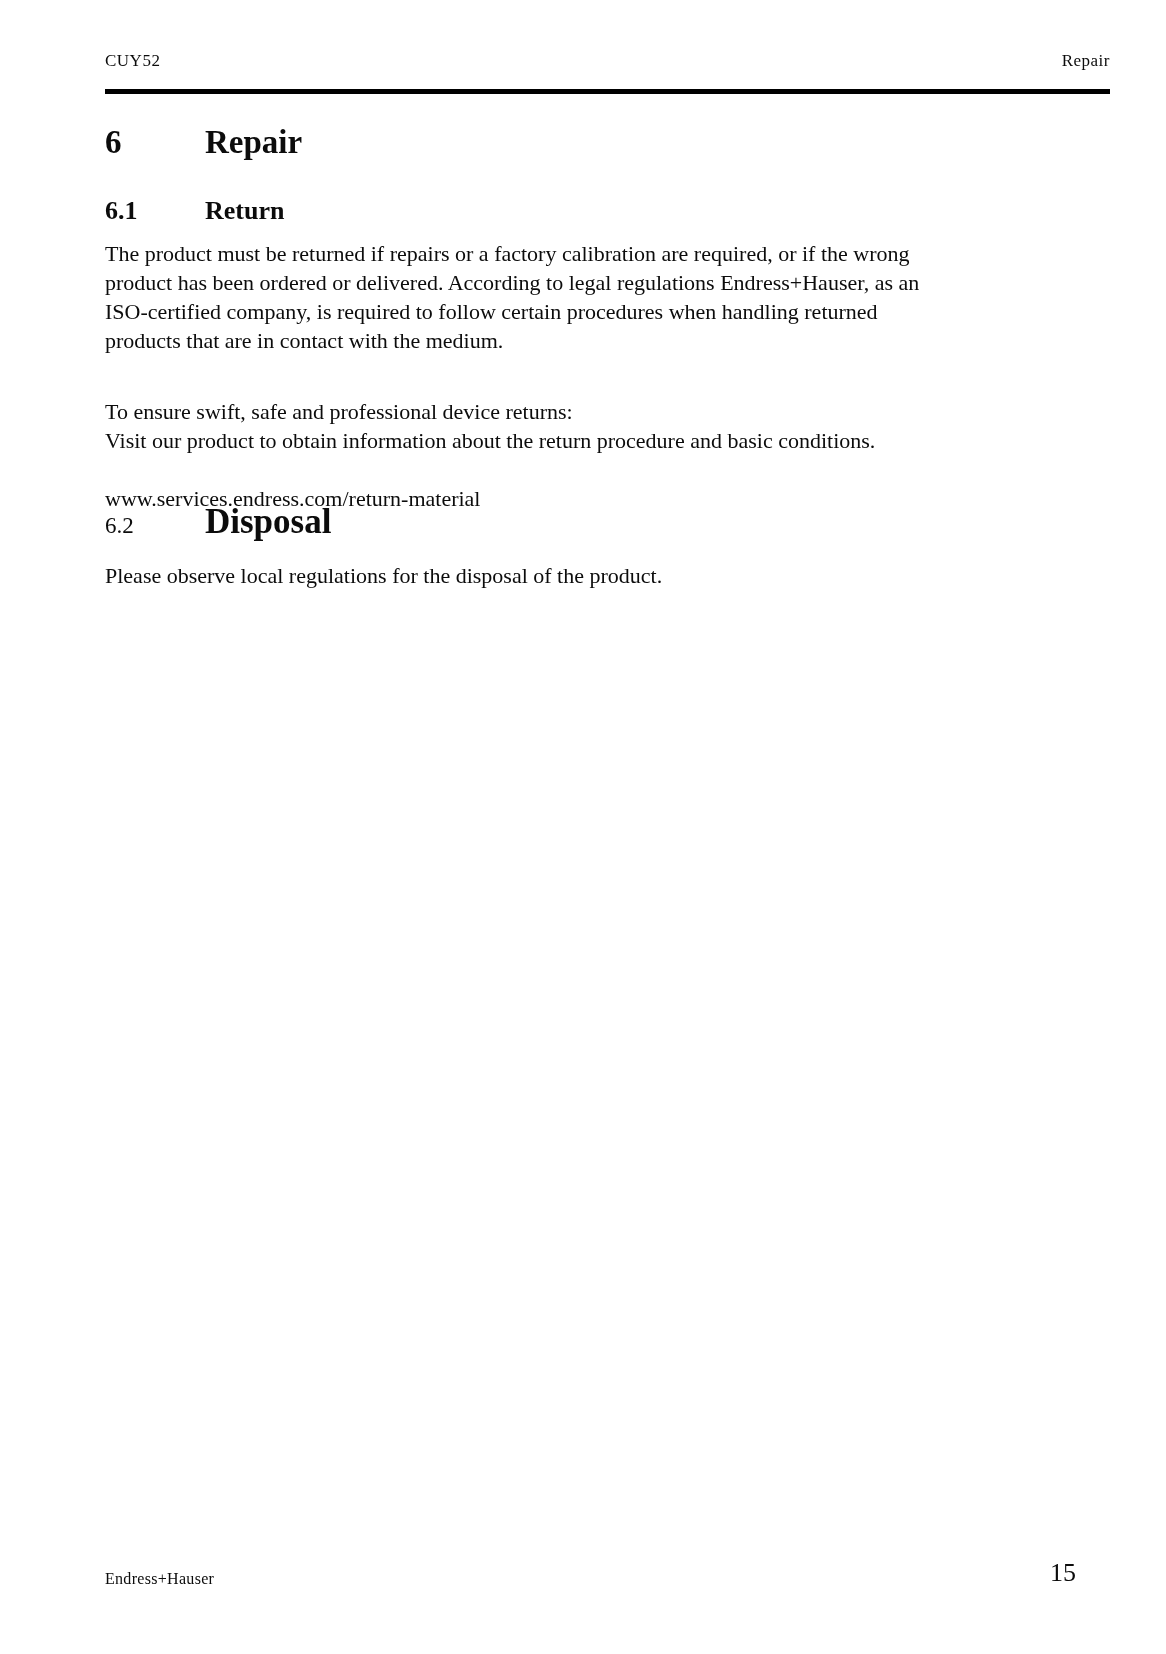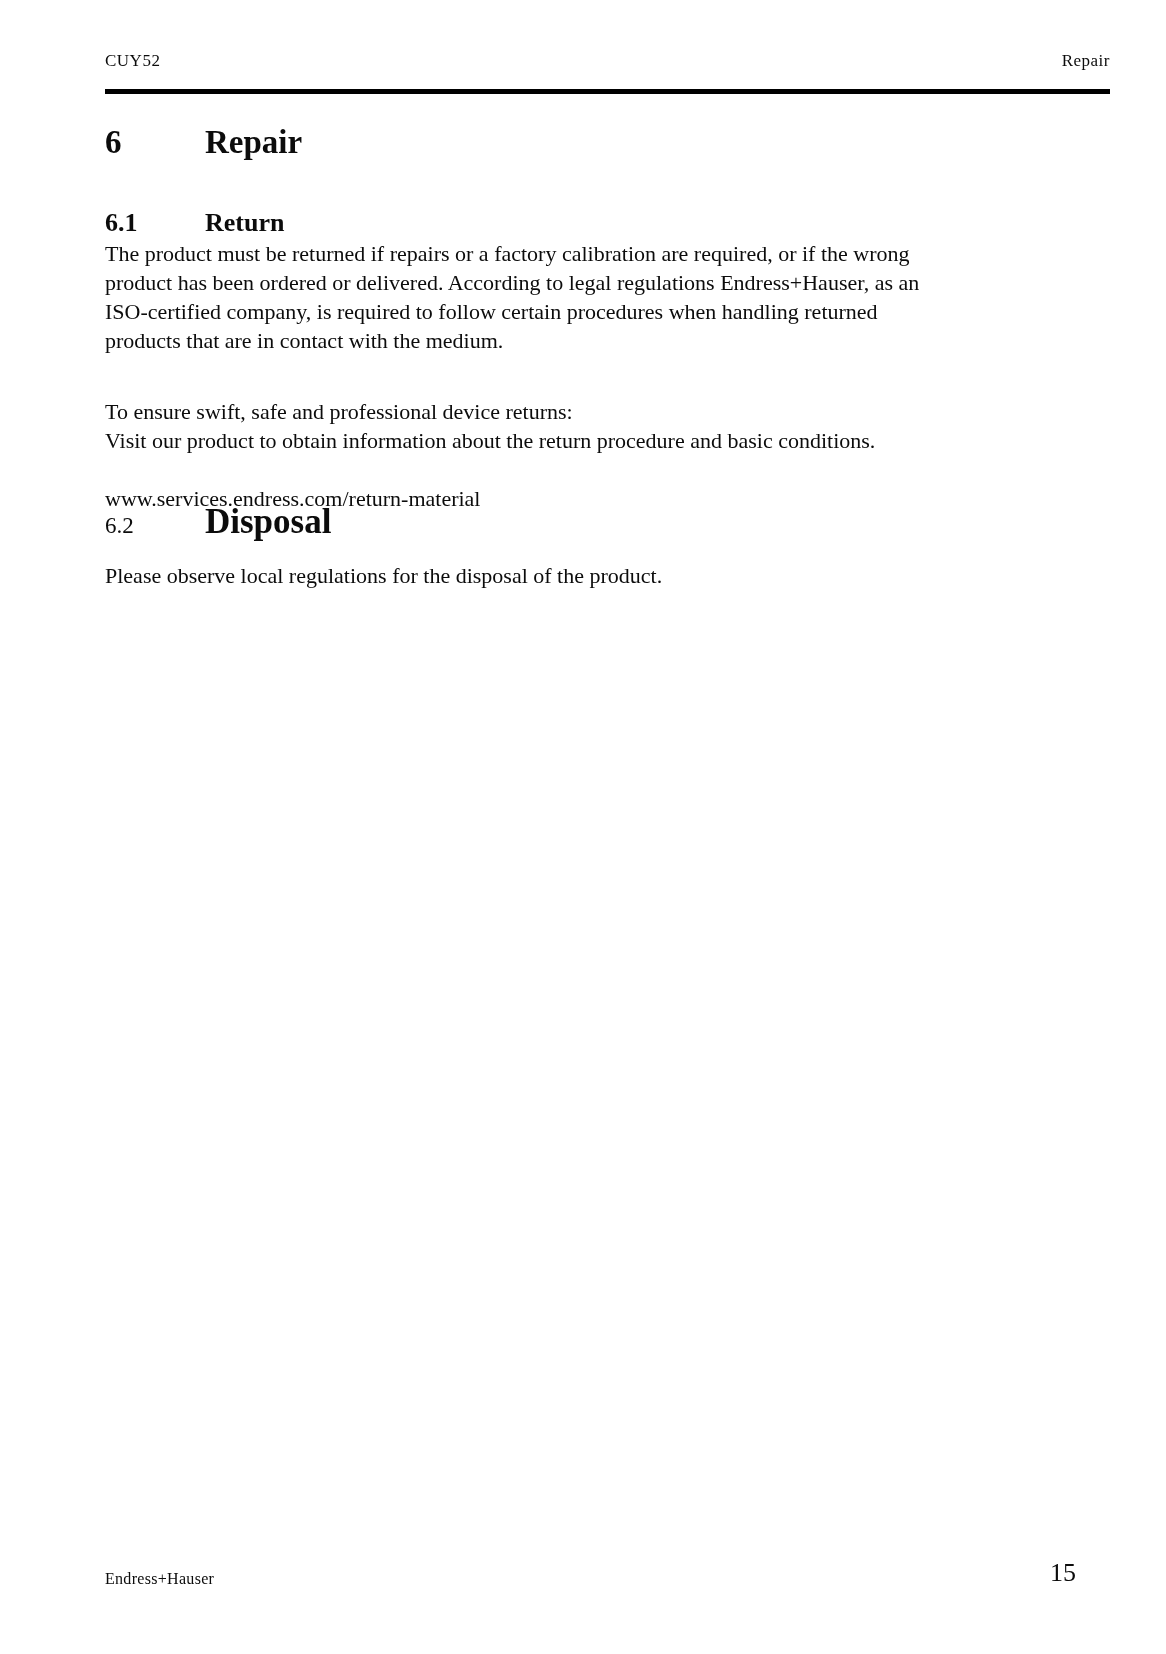--- a/index.html
+++ b/index.html
@@ -47,21 +47,20 @@
     font-size: 33px;
     font-weight: 600;
     line-height: 1;
   }
   .h2-row { top: 198px; }
   .h2-row .heading-number,
   .h2-row .heading-title {
     font-size: 26px;
     font-weight: 600;
     line-height: 1;
-    margin-top: 12px;
   }
   .h3-row { top: 504px; }
   .h3-row .heading-number {
     font-size: 23px;
     font-weight: 400;
     line-height: 1;
   }
   .h3-row .heading-title {
     font-size: 35px;
     font-weight: 700;

